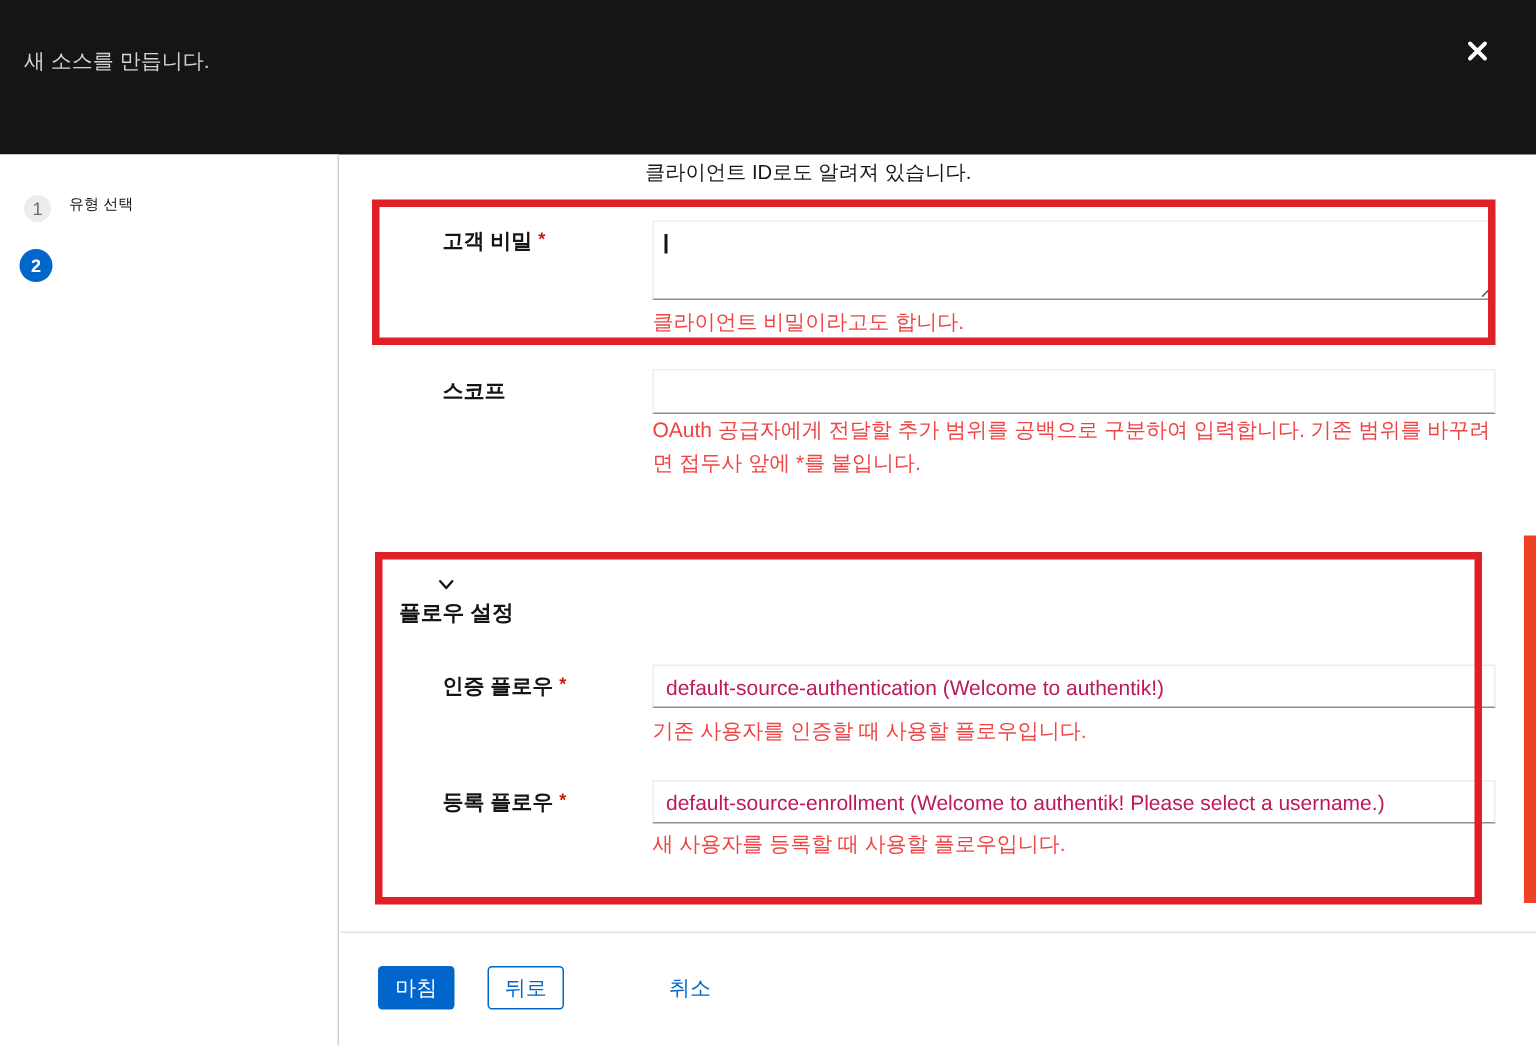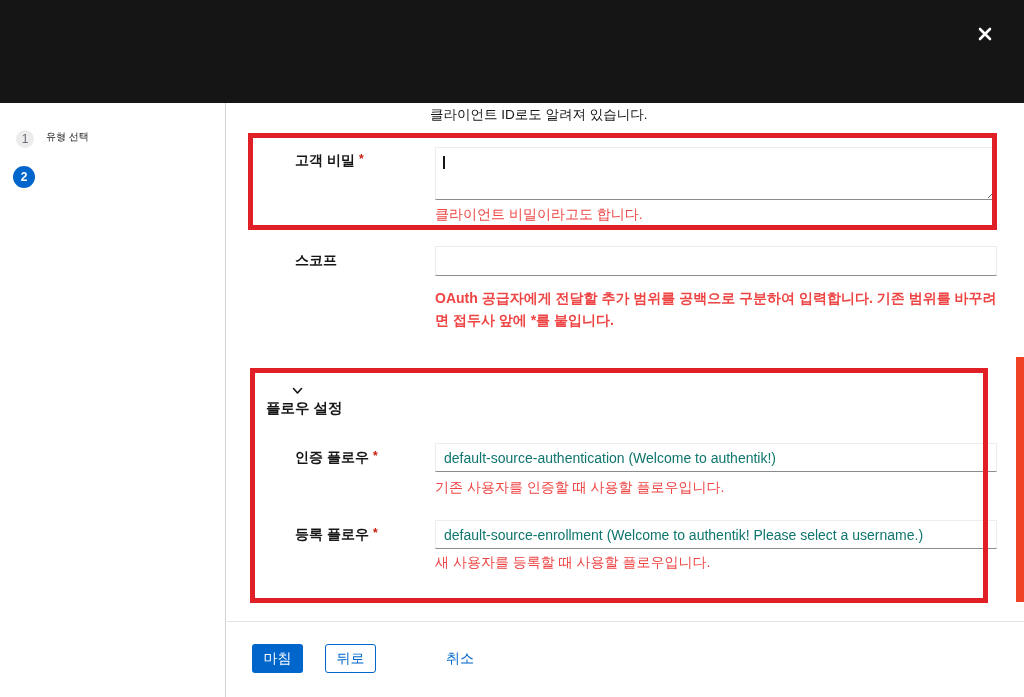--- a/index.html
+++ b/index.html
@@ -40,21 +40,21 @@
   .step-label.inactive { color:#151515; }
   .step-label.active { color:var(--accent,#0066cc); }
   
   .intro-helper { position:absolute; left:430px; top:106px; font-size:13.5px; color:#151515; }
   .field-label { position:absolute; font-size:14px; font-weight:600; color:#151515; }
   .req { color:var(--required,#c9190b); font-size:12px; margin-left:4px; vertical-align:top; }
   .helper { position:absolute; font-size:14px; color:#ef4444; line-height:1.55; }
   .txt-input, .txt-area {
     position:absolute; left:435px; width:562px;
     border:1px solid #ededed; border-bottom:1px solid var(--input_border_bottom,#8a8d90);
-    background:#fff; font-size:14px; color:#0f766e;
+    background:#fff; font-size:14px; color:#be185d;
     padding:4px 8px; font-family:inherit; outline:none;
   }
   .txt-area { height:53px; resize:vertical; }
   .caret { position:absolute; left:443px; width:1.5px; height:13px; background:#151515; }
   .group-header { position:absolute; left:266px; display:flex; align-items:center; cursor:pointer; }
   .group-header .chev { display:inline-block; margin-right:14px; }
   .group-title { font-size:14.5px; font-weight:600; color:#151515; }
   
   .footer-divider { position:absolute; left:227px; top:621px; width:797px; height:1px; background:#e3e3e3; }
   .btn { position:absolute; top:644px; height:29px; font-size:14px; border-radius:3px; cursor:pointer; font-family:inherit; }
@@ -62,20 +62,21 @@
   .btn-secondary { left:325px; width:51px; background:#fff; color:var(--accent,#0066cc); border:1px solid var(--accent,#0066cc); }
   .btn-link { left:440px; width:40px; background:transparent; color:var(--accent,#0066cc); border:none; }
   
   .annotation { position:absolute; border:5px solid var(--annotation,#e01f26); pointer-events:none; z-index:50; }
   .annotation-bar { position:absolute; background:var(--annotation_bar,#ef4123); pointer-events:none; z-index:50; }
 </style>
 </head>
 <body>
 
 <div class="modal-header">
+  <div class="modal-subtitle">새 소스를 만듭니다.</div>
   <button class="close-btn">
     <span>
       <svg width="16" height="16" viewBox="0 0 16 16">
           <path d="M3 3 L13 13 M13 3 L3 13" stroke="#fff" stroke-width="2.6" stroke-linecap="round"></path>
         </svg>
     </span>
   </button>
 </div>
 
 <div class="wizard-nav">
@@ -92,21 +93,21 @@
 
 <div class="field-label" style="left:295px; top:152px;">
   <span>고객 비밀</span><span class="req">*</span>
 </div>
 <textarea class="txt-area" style="top: 147px;"></textarea>
 <div class="caret" style="top:156px;"></div>
 <div class="helper" style="left:435px; top:204px;">클라이언트 비밀이라고도 합니다.</div>
 
 <div class="field-label" style="left:295px; top:252px; font-weight:600;">스코프</div>
 <input class="txt-input" style="top: 246px; height: 30px;" value="">
-<div class="helper" style="left:435px; top:288px; width:562px;font-weight:bold;">OAuth 공급자에게 전달할 추가 범위를 공백으로 구분하여 입력합니다. 기존 범위를 바꾸려면 접두사 앞에 *를 붙입니다.</div>
+<div class="helper" style="left:435px; top:276px; width:562px;">OAuth 공급자에게 전달할 추가 범위를 공백으로 구분하여 입력합니다. 기존 범위를 바꾸려면 접두사 앞에 *를 붙입니다.</div>
 
 <div class="group-header" style="top:381px;flex-direction:column;">
   <span class="chev">
     <svg width="11" height="8" viewBox="0 0 11 8">
         <path d="M1.5 1.5 L5.5 6 L9.5 1.5" stroke="#151515" stroke-width="1.6" fill="none" stroke-linecap="round" stroke-linejoin="round"></path>
       </svg>
   </span>
   <span class="group-title">플로우 설정</span>
 </div>
 

